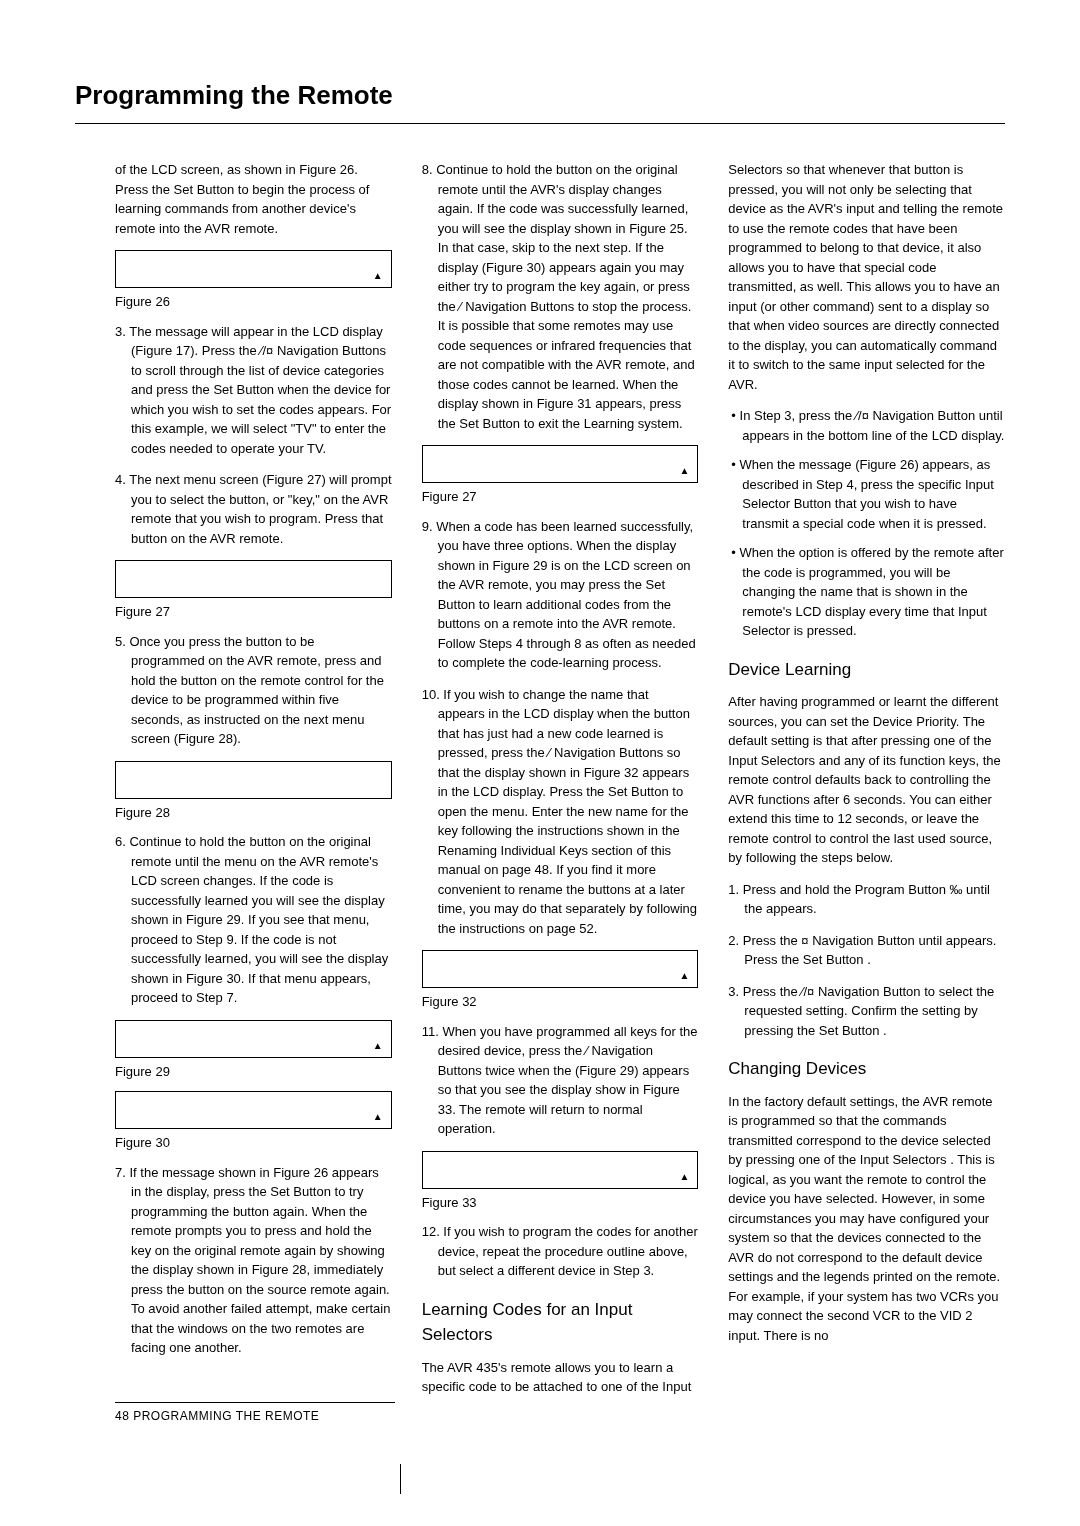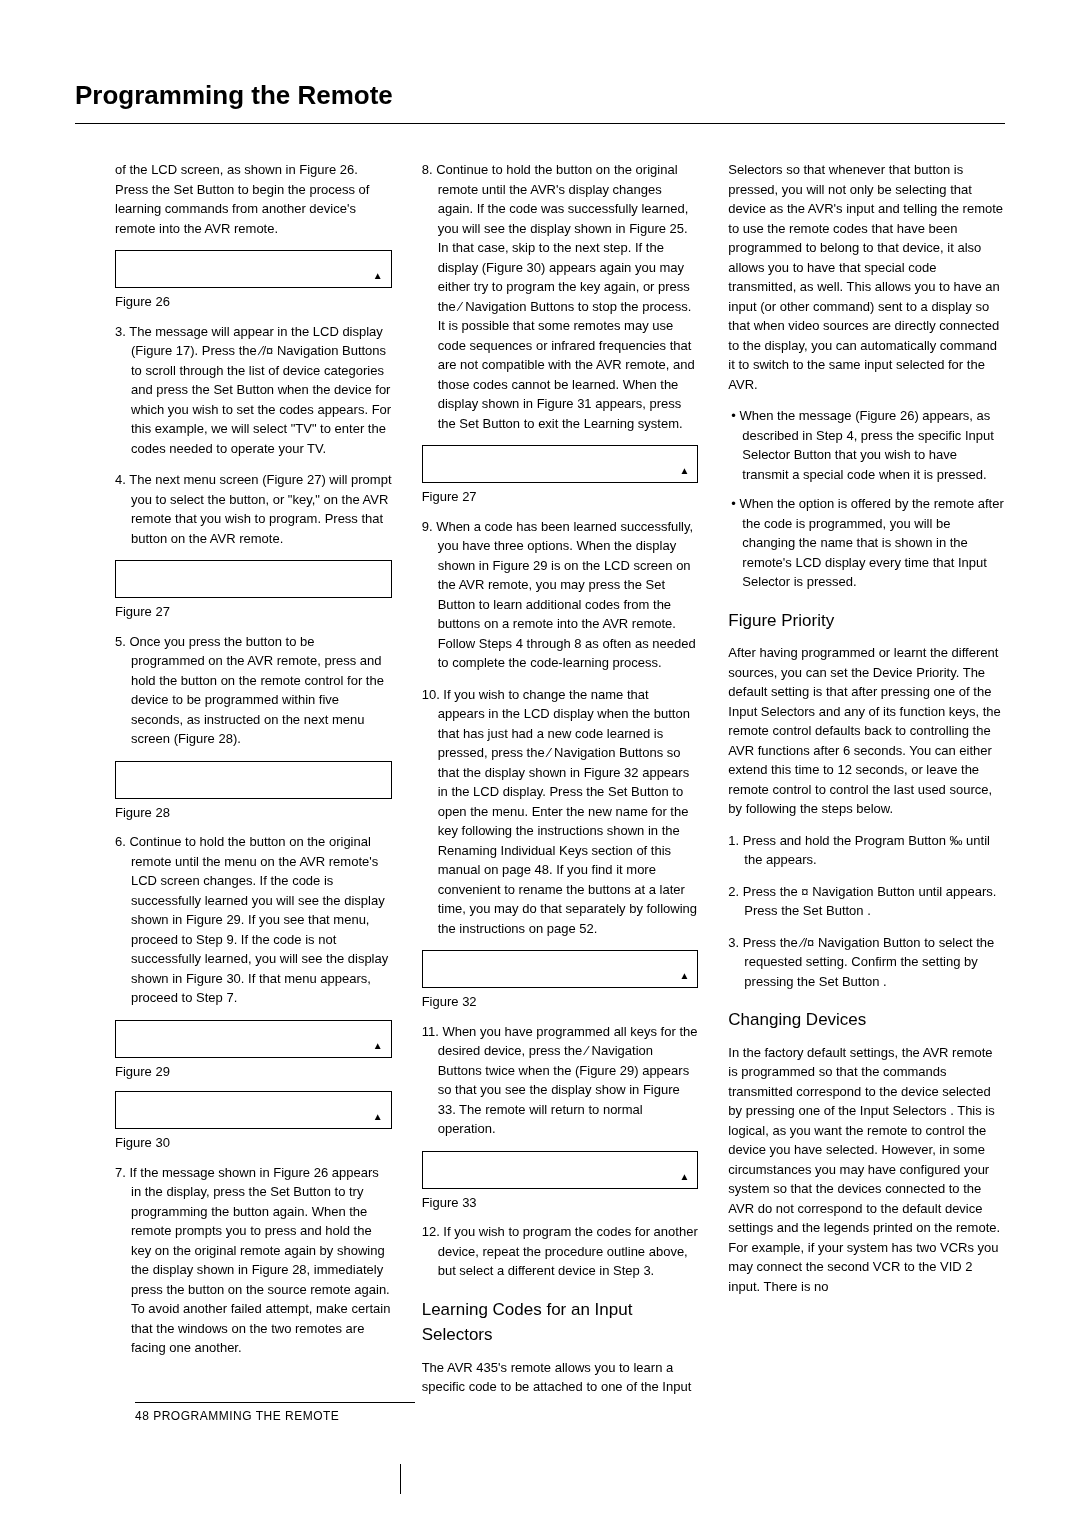--- a/index.html
+++ b/index.html
@@ -62,21 +62,20 @@
   }
   .footer {
     position: absolute;
     left: 115px;
     top: 1402px;
     font-size: 12px;
     letter-spacing: 0.5px;
     border-top: 1px solid #000;
     padding-top: 6px;
     width: 280px;
-    margin-left: 20px;
   }
   .vline {
     position: absolute;
     left: 400px;
     top: 1464px;
     width: 1px;
     height: 30px;
     background: #000;
   }
 </style>
@@ -148,24 +147,25 @@
 
       <div class="step">12. If you wish to program the codes for another device, repeat the procedure outline above, but select a different device in Step 3.</div>
 
       <div class="h2">Learning Codes for an Input Selectors</div>
       <div class="para">The AVR 435's remote allows you to learn a specific code to be attached to one of the Input</div>
     </div>
 
     <div class="col">
       <div class="para">Selectors        so that whenever that button is pressed, you will not only be selecting that device as the AVR's input and telling the remote to use the remote codes that have been programmed to belong to that device, it also allows you to have that special code transmitted, as well. This allows you to have an input (or other command) sent to a display so that when video sources are directly connected to the display, you can automatically command it to switch to the same input selected for the AVR.</div>
 
+      <div class="bullet">In Step 3, press the ⁄/¤ Navigation Button        until                                          appears in the bottom line of the LCD display.</div>
       <div class="bullet">When the                                          message (Figure 26) appears, as described in Step 4, press the specific Input Selector Button        that you wish to have transmit a special code when it is pressed.</div>
       <div class="bullet">When the                                    option is offered by the remote after the code is programmed, you will be changing the name that is shown in the remote's LCD display every time that Input Selector is pressed.</div>
 
-      <div class="h2">Figure Priority</div>
+      <div class="h2">Device Learning</div>
       <div class="para">After having programmed or learnt the different sources, you can set the Device Priority. The default setting is that after pressing one of the Input Selectors and any of its function keys, the remote control defaults back to controlling the AVR functions after 6 seconds. You can either extend this time to 12 seconds, or leave the remote control to control the last used source, by following the steps below.</div>
 
       <div class="step">1. Press and hold the Program Button ‰ until the                        appears.</div>
       <div class="step">2. Press the ¤ Navigation Button        until                              appears. Press the Set Button       .</div>
       <div class="step">3. Press the ⁄/¤ Navigation Button        to select the requested setting. Confirm the setting by pressing the Set Button       .</div>
 
       <div class="h2">Changing Devices</div>
       <div class="para">In the factory default settings, the AVR remote is programmed so that the commands transmitted correspond to the device selected by pressing one of the Input Selectors       . This is logical, as you want the remote to control the device you have selected. However, in some circumstances you may have configured your system so that the devices connected to the AVR do not correspond to the default device settings and the legends printed on the remote. For example, if your system has two VCRs you may connect the second VCR to the VID 2 input. There is no</div>
     </div>
 

